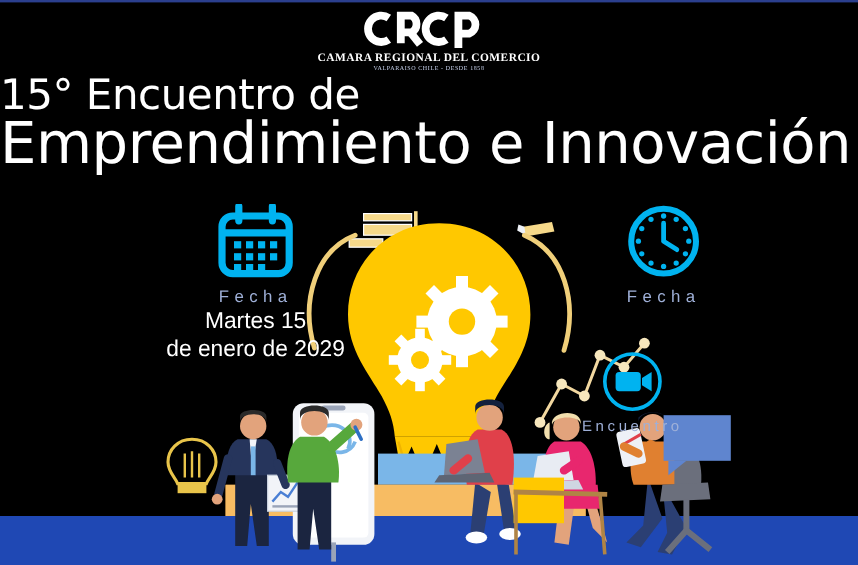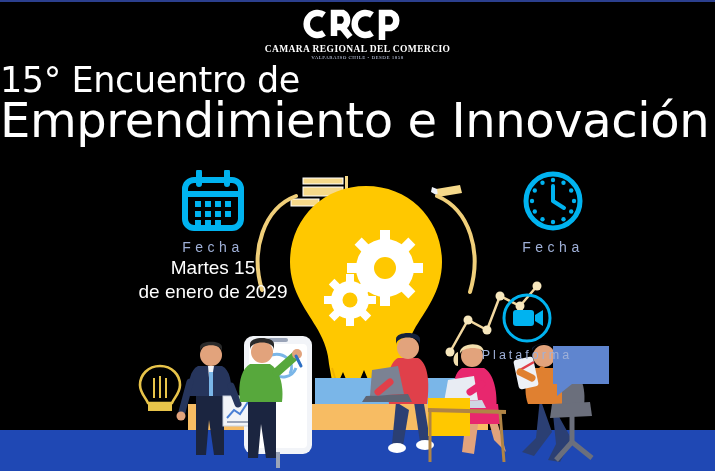--- a/index.html
+++ b/index.html
@@ -296,16 +296,16 @@
     </svg>
     <div class="lbl">Fecha</div>
   </div>
 
   <div class="info" id="info-plat">
     <svg class="svgbox" width="52" height="52" viewBox="0 0 52 52">
       <circle cx="26" cy="26" r="23" fill="none" stroke="#00b3f0" stroke-width="3"></circle>
       <rect x="12" y="18" width="21" height="16" rx="3" fill="#00b3f0"></rect>
       <polygon points="34,23 42,18 42,34 34,29" fill="#00b3f0"></polygon>
     </svg>
-    <div class="lbl">Plataforma</div>
+    <div class="lbl">Encuentro</div>
   </div>
 
 </div>
 
 </body></html>

